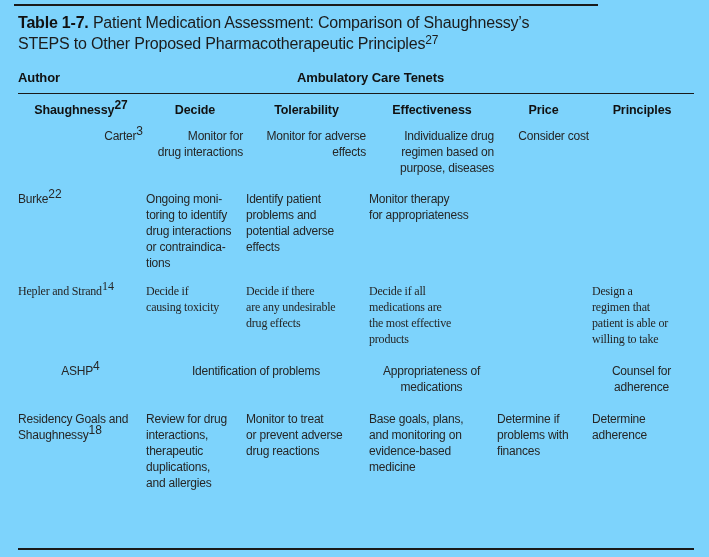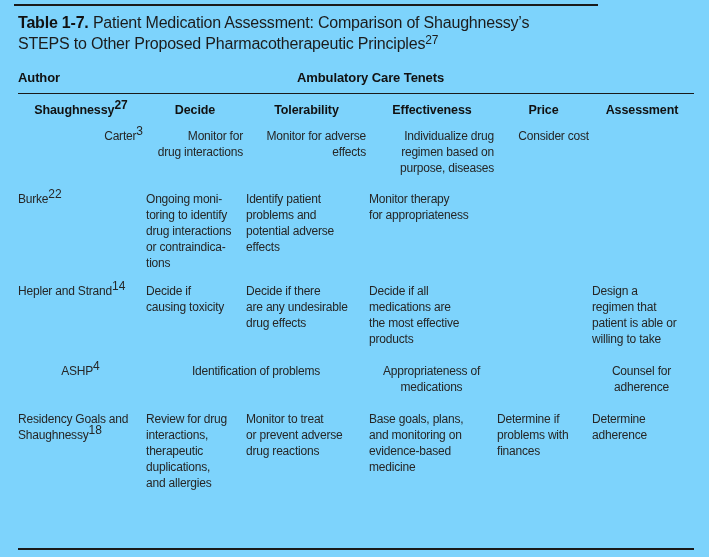--- a/index.html
+++ b/index.html
@@ -50,21 +50,21 @@
     font-size:12.5px;font-weight:700;color:#111;letter-spacing:-0.1px;
   }
   table.grid td{
     vertical-align:top;padding:0 3px 0 0;
     font-size:12px;line-height:16px;letter-spacing:-0.2px;color:#262626;
     white-space:pre-line;overflow:visible;
   }
   tr.rh{height:27px;}
   tr.r1{height:63px;text-align:right;}
   tr.r2{height:92px;}
-  tr.r3{height:80px;}
+  tr.r3{height:80px;font-family:Liberation Serif, serif;}
   tr.r4{height:44px;}
   tr.r5{height:48px;text-align:center;}
   tr.r6{height:80px;}
 </style>
 </head>
 <body>
 
 <div class="page">
 
   <div class="rule rule-top"></div>
@@ -90,21 +90,21 @@
         <col class="c5">
         <col class="c6">
     </colgroup>
     <tbody>
         <tr class="rh">
       <th><span>Shaughnessy</span><sup>27</sup></th>
       <th>Decide</th>
       <th>Tolerability</th>
       <th>Effectiveness</th>
       <th>Price</th>
-      <th>Assessment</th>
+      <th>Principles</th>
     </tr>
 
     <tr class="r1">
       <td><span>Carter</span><sup>3</sup></td>
       <td>Monitor for
 drug interactions</td>
       <td>Monitor for adverse
 effects</td>
       <td>Individualize drug
 regimen based on

